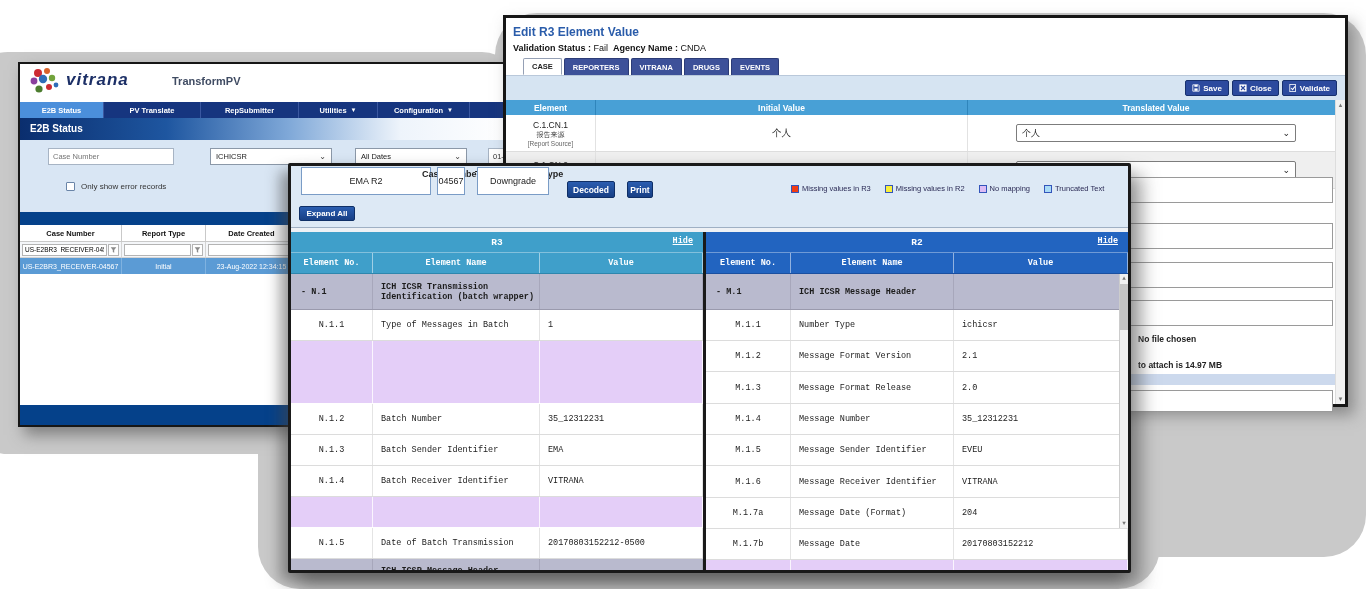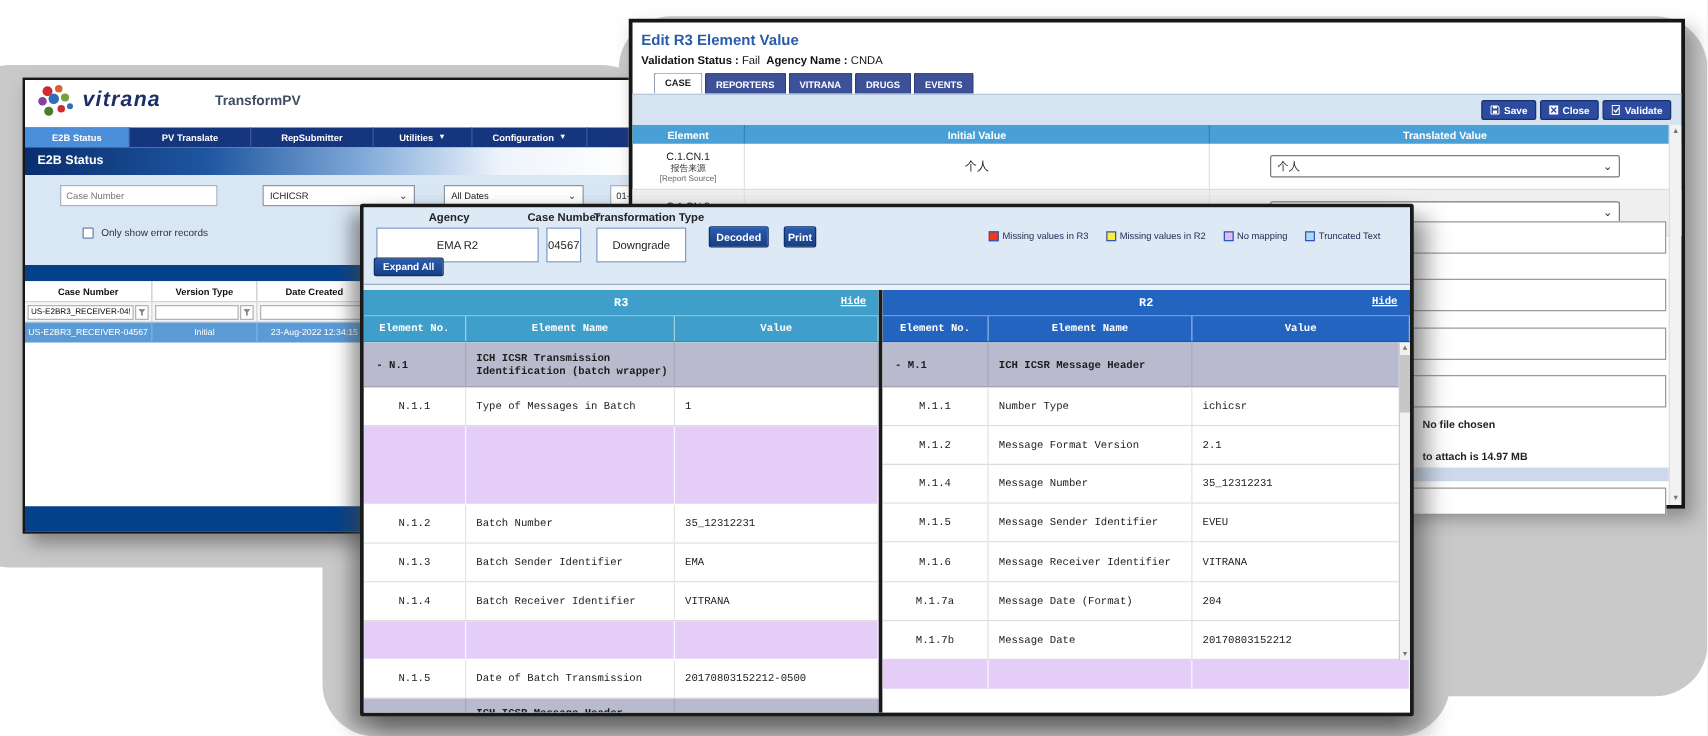--- a/index.html
+++ b/index.html
@@ -95,21 +95,21 @@
   .ed-scroll { position:absolute; right:0; top:82px; bottom:0; width:10px; background:#f2f2f2;
                border-left:1px solid #ddd; }
   .sb-arrow { position:absolute; left:0; width:100%; text-align:center; font-size:6px; color:#777; }
 
   
   .win-compare { left:288px; top:163px; width:843px; height:410px; border:3px solid #1a1a1a; border-radius:2px;
                  box-shadow:-8px 8px 14px rgba(70,70,70,.5), 10px 12px 18px rgba(70,70,70,.55); z-index:3; }
   .cp-header { position:absolute; left:0; top:0; width:100%; height:62px; background:#dde9f5;
                border-bottom:1px solid #9fb0c4; }
   .cp-label { position:absolute; top:3px; font-size:9px; font-weight:bold; color:#222; }
-  .cp-input { position:absolute; top:16px; height:28px; background:#fff; border:1px solid #7a9cc6;
+  .cp-input { position:absolute; top:1px; height:28px; background:#fff; border:1px solid #7a9cc6;
               font-size:9px; text-align:center; color:#222; font-family:"Liberation Sans",sans-serif; }
   .cbtn { position:absolute; top:15px; height:17px; border:1px solid #0f2f66; color:#fff; font-size:8.5px;
           font-weight:bold; display:flex; align-items:center; justify-content:center; border-radius:2px;
           background:linear-gradient(#2a5db0,#173f85); }
   .cp-legend { position:absolute; left:500px; top:18px; display:flex; gap:14px; }
   .lg-item { display:flex; align-items:center; gap:3px; font-size:7.5px; color:#2a2a55; }
   .lg-sw { width:8px; height:8px; border:1px solid #3355bb; }
   .cp-expand { position:absolute; left:8px; top:40px; height:15px; font-size:8px; }
   .cp-gap { position:absolute; top:62px; left:0; width:100%; height:4px; background:#eef1f5; }
   .panel { position:absolute; top:66px; height:338px; overflow:hidden;font-family:Liberation Mono, monospace; }
@@ -200,21 +200,21 @@
       <input class="lw-input" style="left: 468px; top: 8px; width: 30px;" value="01-">
       <div class="lw-check">
         <span class="box"></span>
         <span>Only show error records</span>
       </div>
     </div>
     <div class="lw-strip"></div>
     <div class="lw-grid">
       <div class="lw-gh">
         <div class="gc gc1">Case Number</div>
-        <div class="gc gc2">Version Type</div>
+        <div class="gc gc2">Report Type</div>
         <div class="gc gc3">Date Created</div>
         <div class="gc gc4"></div>
       </div>
       <div class="lw-fr">
         <div class="gc gc1">
           <input value="US-E2BR3_RECEIVER-04567" style="">
           <span class="funnel">
             <svg width="7" height="8" viewBox="0 0 10 10">
                 <path d="M1 1h8L6 5v4L4 8V5z" fill="#8a8a8a"></path>
               </svg>
@@ -445,20 +445,25 @@
           <div class="crow normal" style="height: 31px;">
             <div class="cc c-no">M.1.1</div>
             <div class="cc c-name">Number Type</div>
             <div class="cc c-value">ichicsr</div>
           </div>
           <div class="crow normal" style="height: 31px;">
             <div class="cc c-no">M.1.2</div>
             <div class="cc c-name">Message Format Version</div>
             <div class="cc c-value">2.1</div>
           </div>
+          <div class="crow normal" style="height: 32px;">
+            <div class="cc c-no">M.1.3</div>
+            <div class="cc c-name">Message Format Release</div>
+            <div class="cc c-value">2.0</div>
+          </div>
           <div class="crow normal" style="height: 31px;">
             <div class="cc c-no">M.1.4</div>
             <div class="cc c-name">Message Number</div>
             <div class="cc c-value">35_12312231</div>
           </div>
           <div class="crow normal" style="height: 31px;">
             <div class="cc c-no">M.1.5</div>
             <div class="cc c-name">Message Sender Identifier</div>
             <div class="cc c-value">EVEU</div>
           </div>

